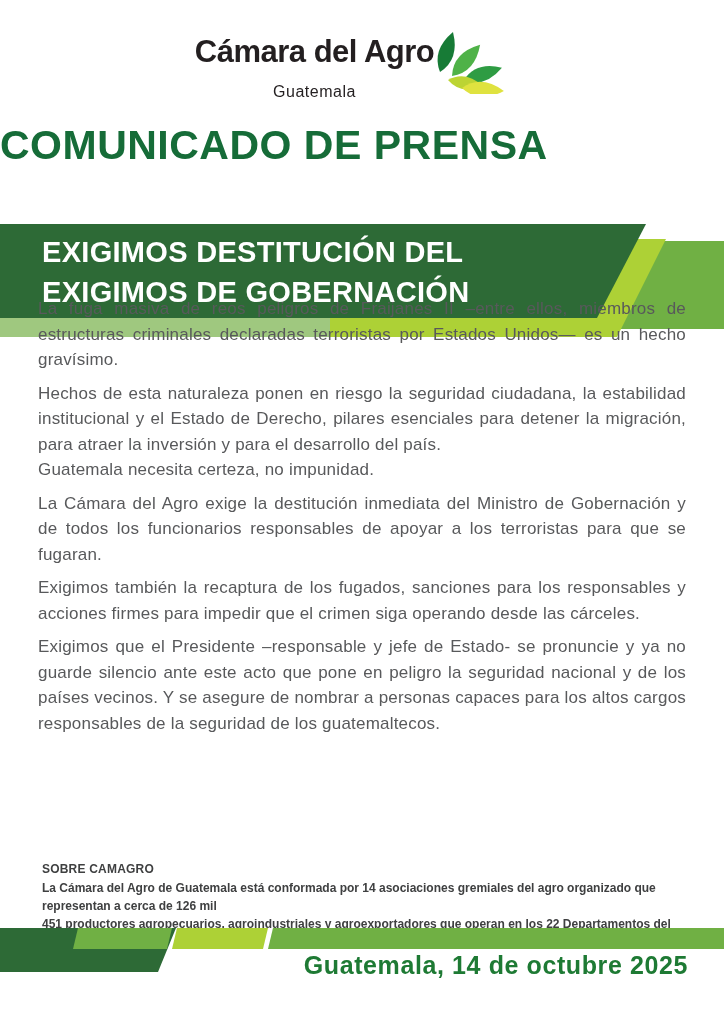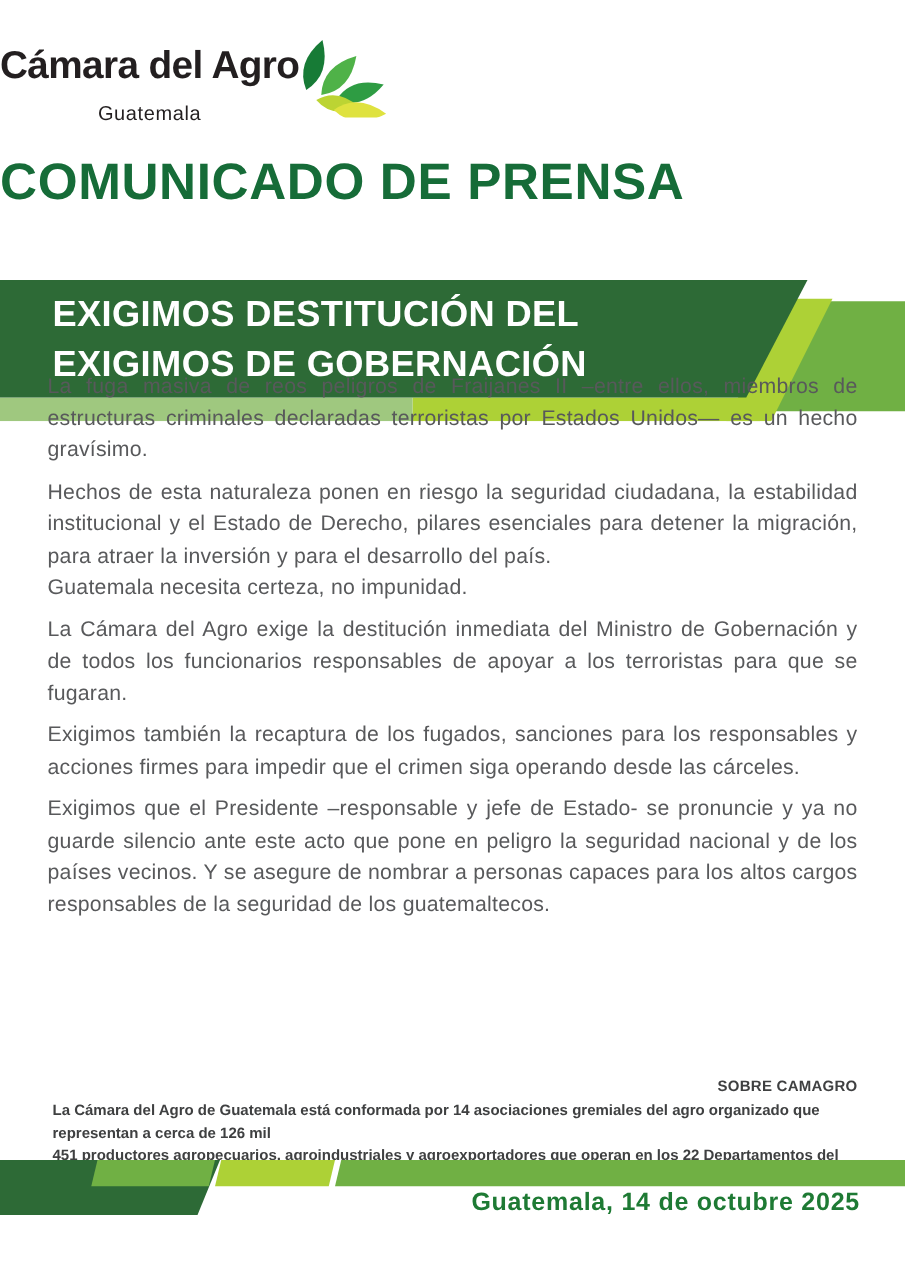--- a/index.html
+++ b/index.html
@@ -5,21 +5,21 @@
   html,body{margin:0;padding:0;background:#ffffff;}
   .page{
     position:relative;
     width:724px;height:1024px;
     margin:0 auto;
     background:#ffffff;
     overflow:hidden;
     font-family:"Liberation Sans", sans-serif;
   }
   
-  .logo{position:absolute;top:14px;left:0;right:17px;display:flex;}
+  .logo{position:absolute;top:14px;left:0;right:17px;display:flex;justify-content:center;}
   .logo-inner{position:relative;display:flex;align-items:flex-start;}
   .logo-text{text-align:center;padding-top:22px;}
   .logo-title{
     font-size:31px;font-weight:bold;color:#231F20;letter-spacing:-0.5px;line-height:32px;
   }
   .logo-subtitle{font-size:16px;color:#231F20;letter-spacing:0.5px;margin-top:15px;}
   .leaf-svg{margin-left:-14px;margin-top:0px;}
   
   .doc-title{
     position:absolute;top:122px;left:0;right:0;
@@ -42,28 +42,28 @@
     font-size:17px;line-height:25.5px;letter-spacing:0.2px;
     text-align:justify;
   }
   .body-text p{margin:0 0 8px 0;}
   
   .about{
     position:absolute;top:860px;left:42px;right:38px;
     color:var(--about-gray);
     font-size:12px;font-weight:bold;line-height:18px;
   }
-  .about-heading{margin-bottom:1px;letter-spacing:0.2px;text-align:right;}
+  .about-heading{margin-bottom:1px;letter-spacing:0.2px;}
   
   .footer{position:absolute;top:928px;left:0;width:724px;height:60px;}
   .footer svg{display:block;}
   .dateline{
     position:absolute;top:23px;right:36px;
     color:var(--date-green);
-    font-size:20px;font-weight:bold;letter-spacing:0.6px;margin-left:20px;
+    font-size:25px;font-weight:bold;letter-spacing:0.6px;margin-left:20px;
   }
 </style>
 </head>
 <body>
 
 <div class="page">
 
   <header class="logo">
     <div class="logo-inner">
       <div class="logo-text">

